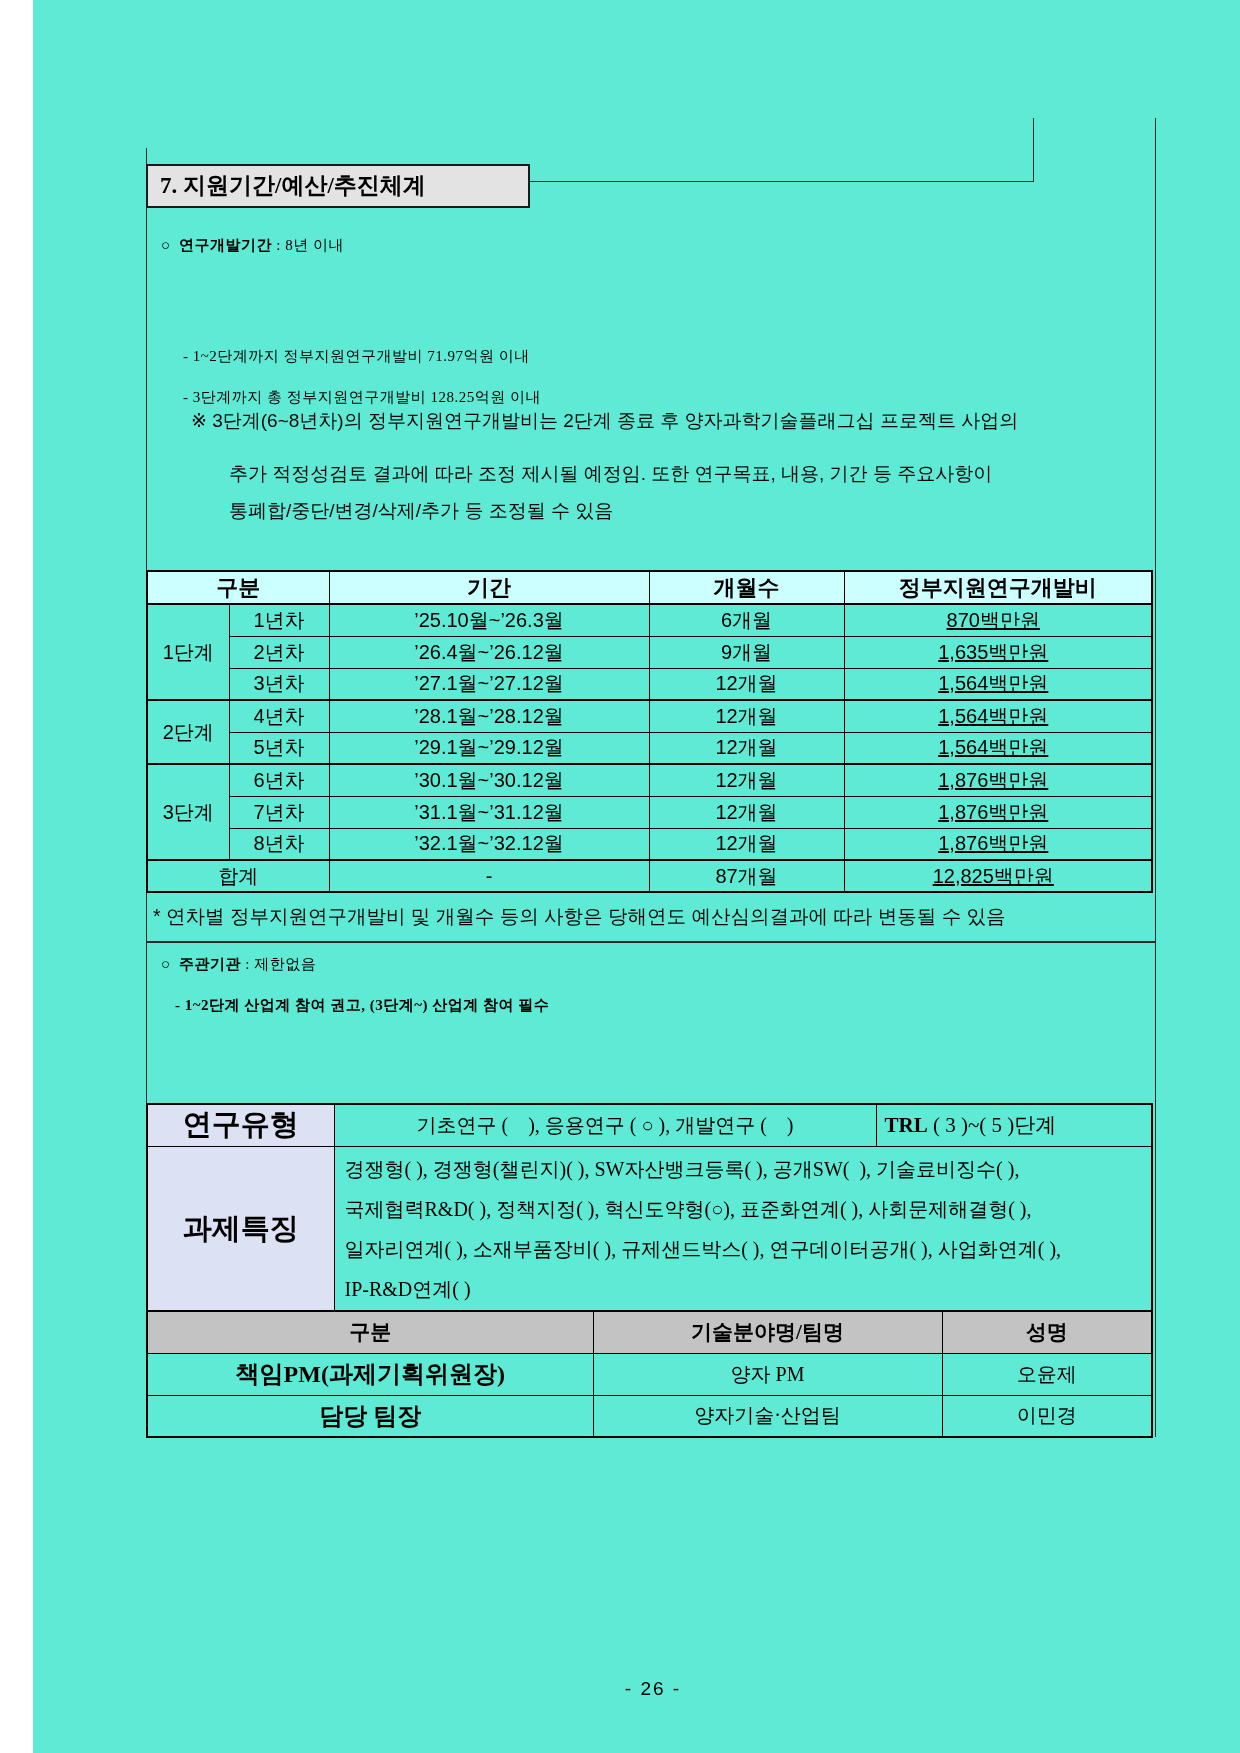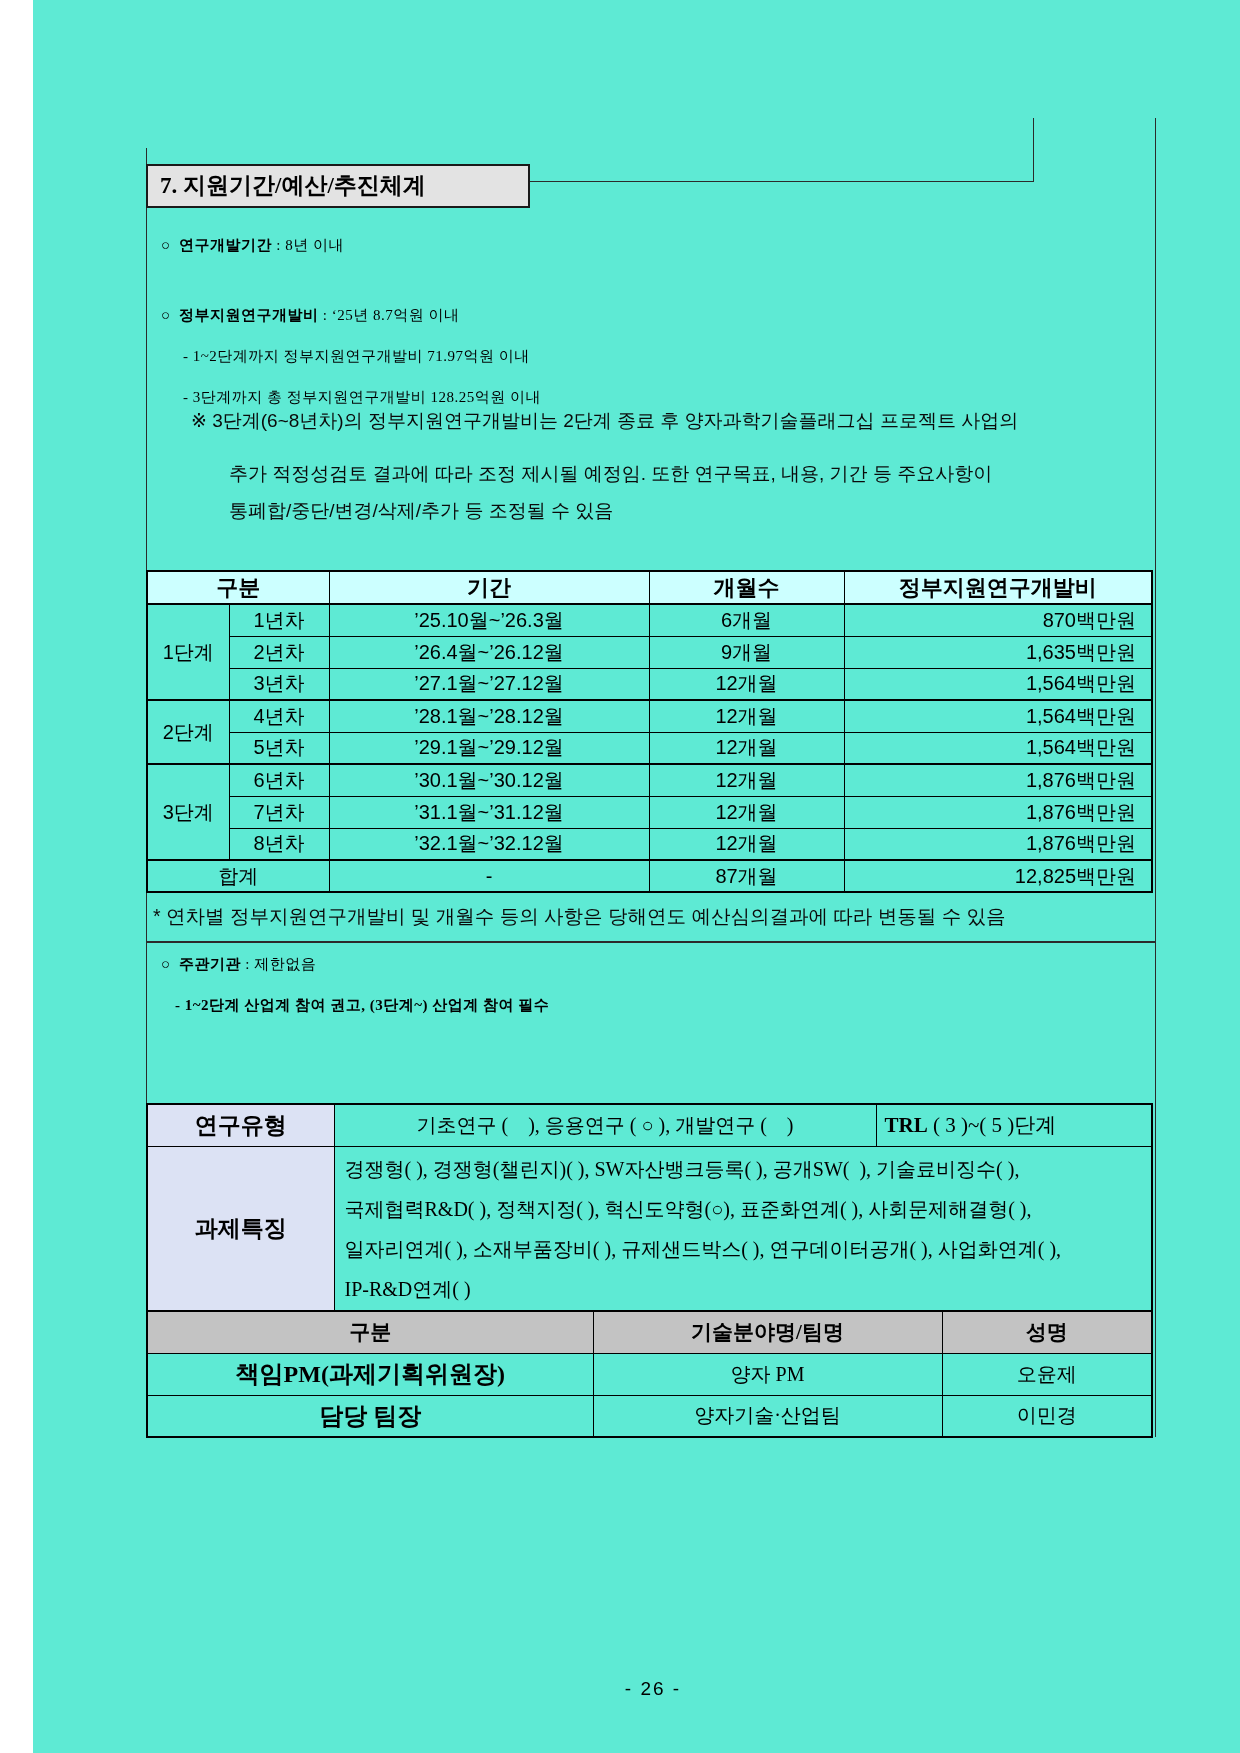--- a/index.html
+++ b/index.html
@@ -32,31 +32,31 @@
     position:absolute; left:113px; top:570px; width:1005px;
     border:2px solid #000;
     font-family:"Liberation Sans","DejaVu Sans",sans-serif;
   }
   .budget-table th, .budget-table td { border:1px solid #000; overflow:hidden; }
   .budget-table th {
     background:#ccffff; font-weight:bold; font-size:22px; height:33px;
     border-bottom:2px solid #000; text-align:center;
   }
   .budget-table td { font-size:20px; height:32px; text-align:center; }
-  .budget-table td.num { text-align:right; padding-right:15px; }
+  .budget-table td.num { text-align:center; padding-right:9px;text-decoration:underline; }
   .budget-table tr.grp td { border-top:2px solid #000; }
 
   
   .type-table {
     position:absolute; left:113px; top:1103px; width:1005px;
     border:2px solid #000; font-size:20px;
   }
   .type-table td { border:1px solid #000; }
   .type-table td.labelcell {
-    background:#dce2f4; font-weight:bold; font-size:23px; text-align:center;
+    background:#dce2f4; font-weight:bold; font-size:29px; text-align:center;
   }
   .type-table .row1 td { height:42px; }
   .type-table td.mid { text-align:center; }
   .type-table td.trl { padding-left:8px; font-size:21px; }
   .type-table td.trl .lbl { font-weight:bold; }
   .type-table td.features { padding:2px 4px 2px 10px; vertical-align:middle; }
   .type-table td.features div { line-height:40px; white-space:pre; }
 
   
   .pm-table {
@@ -85,23 +85,20 @@
   <div class="hline" style="left:113px; top:941px; width:1009px; height:2px;"></div>
 
   <div class="section-header serif">
     <span>7. 지원기간/예산/추진체계</span>
   </div>
 
   <div class="tline serif" style="left:128px; top:236px;">
     <span>○</span>&nbsp;&nbsp;<span class="lbl">연구개발기간</span><span class="pre"> : 8년 이내</span>
   </div>
 
-  <div class="tline serif" style="left:128px; top:306px;">
-    <span>○</span>&nbsp;&nbsp;<span class="lbl">정부지원연구개발비</span><span class="pre"> : ‘25년 8.7억원 이내</span>
-  </div>
   <div class="tline serif" style="left:150px; top:347px;">- 1~2단계까지 정부지원연구개발비 71.97억원 이내</div>
   <div class="tline serif" style="left:150px; top:388px;">- 3단계까지 총 정부지원연구개발비 128.25억원 이내</div>
   <div class="note-line sans" style="left:158px; top:408px;">※ 3단계(6~8년차)의 정부지원연구개발비는 2단계 종료 후 양자과학기술플래그십 프로젝트 사업의</div>
   <div class="note-line sans" style="left:196px; top:461px;">추가 적정성검토 결과에 따라 조정 제시될 예정임. 또한 연구목표, 내용, 기간 등 주요사항이</div>
   <div class="note-line sans" style="left:196px; top:498px;">통폐합/중단/변경/삭제/추가 등 조정될 수 있음</div>
 
   <table class="budget-table">
     <colgroup>
         <col style="width:82px">
         <col style="width:100px">

